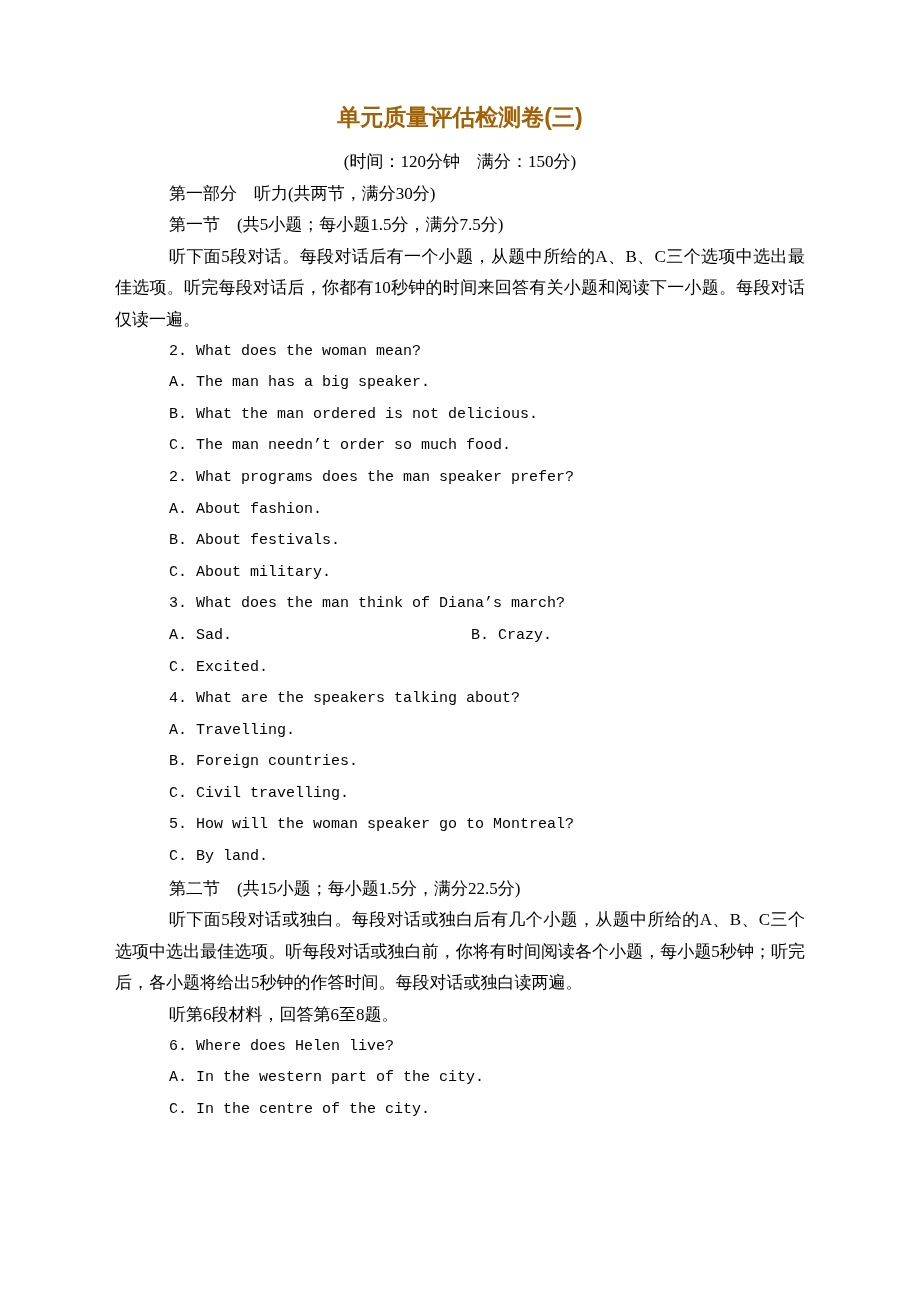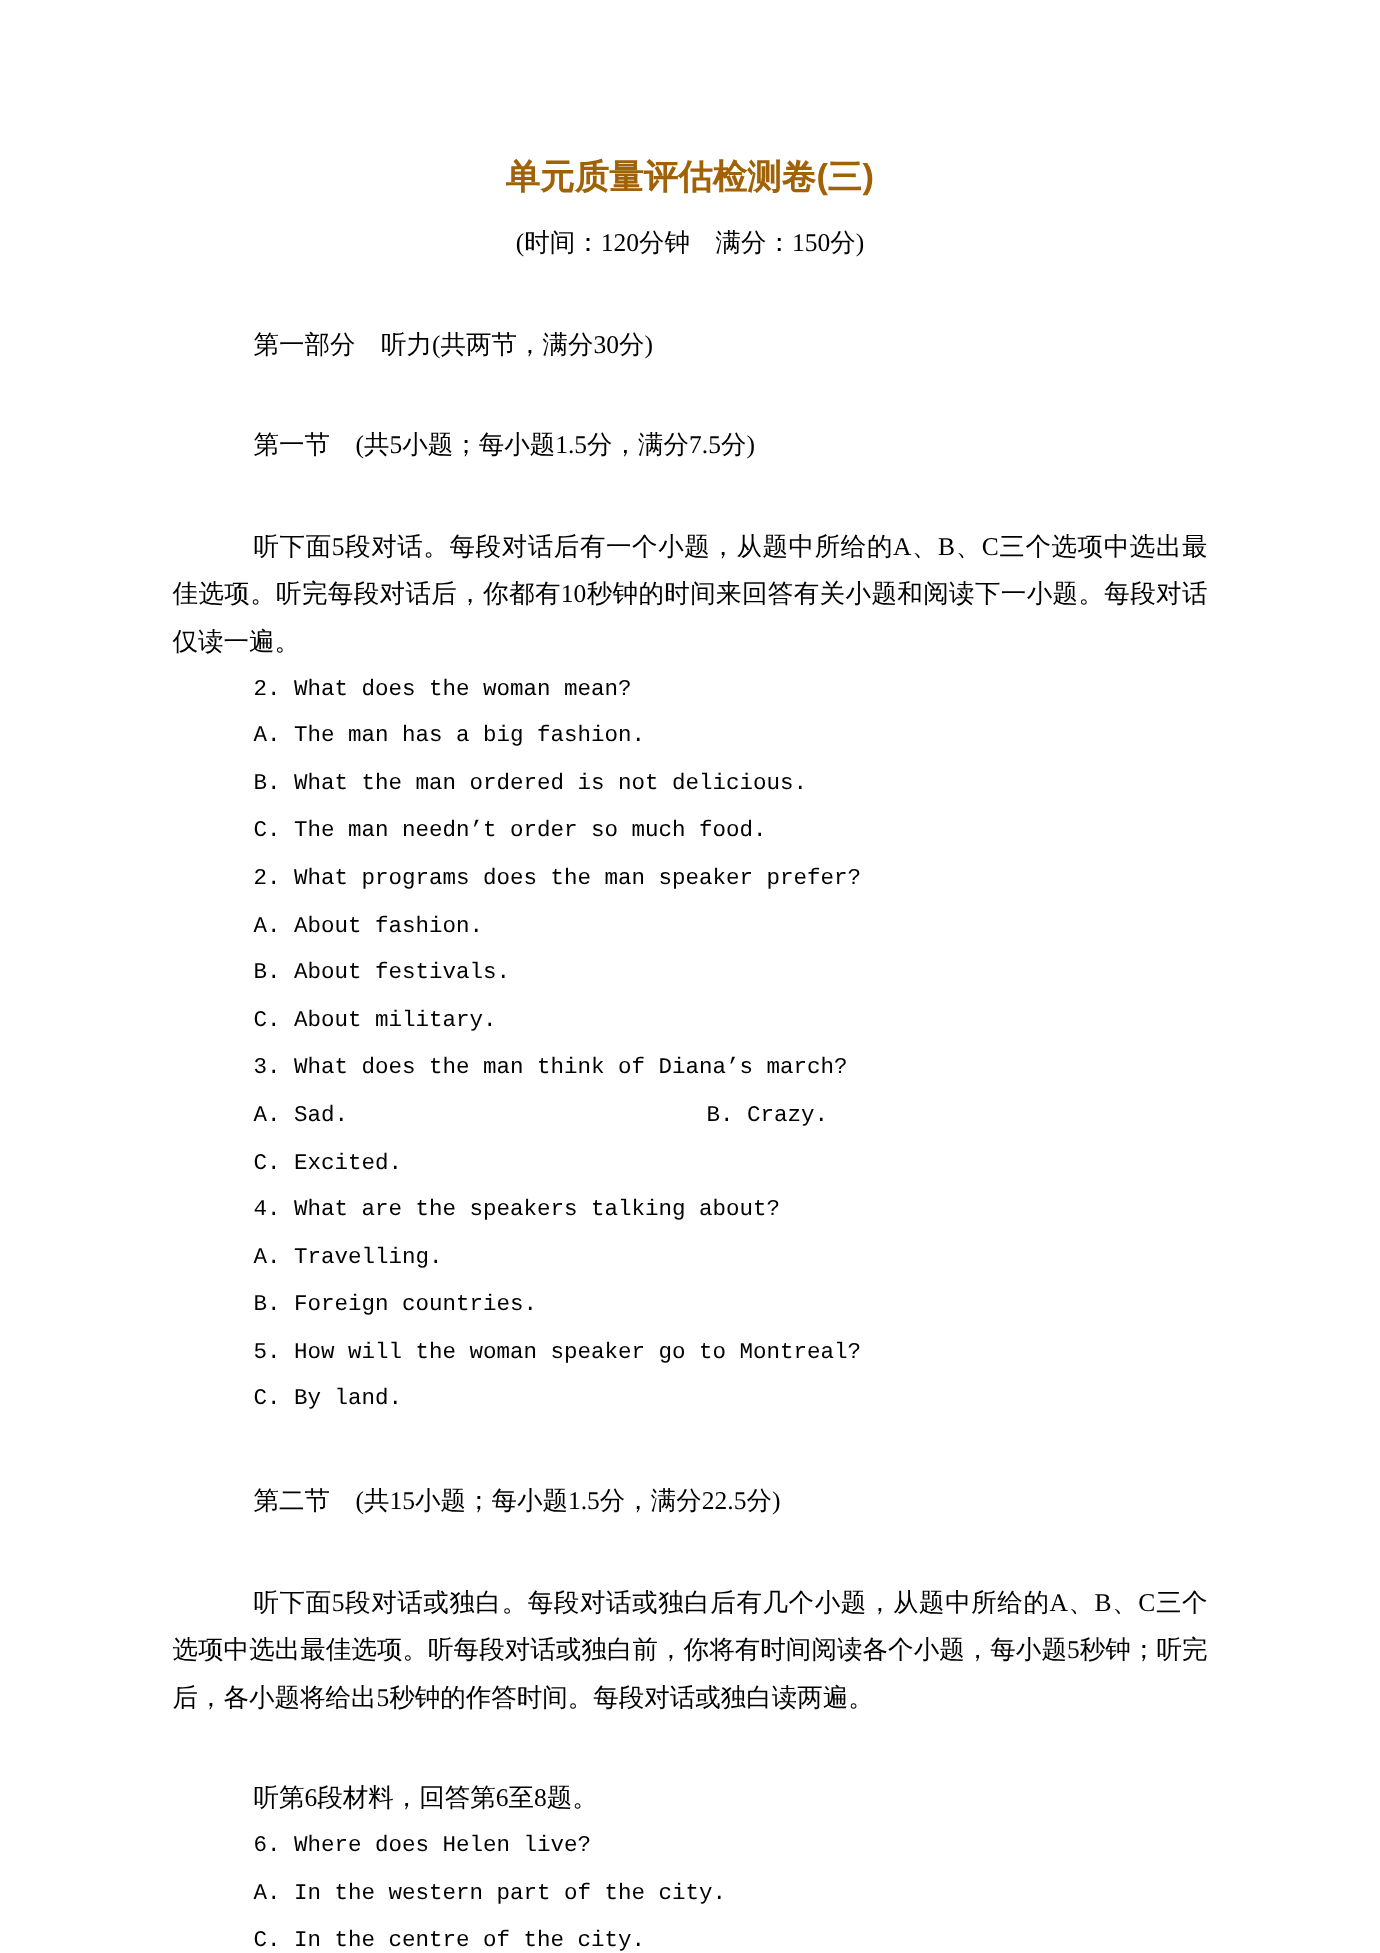--- a/index.html
+++ b/index.html
@@ -35,21 +35,20 @@
   .doc-lines {
     margin-top: 0;
   }
   .line {
     font-size: 17px;
     line-height: 31.6px;
   }
   .cn {
     text-align: justify;
     text-indent: 54px;
-    margin-top: 36px;
   }
   .en, .en2 {
     font-family: "Liberation Mono", "DejaVu Sans Mono", monospace;
     font-size: 15px;
     padding-left: 54px;
     white-space: pre;
   }
   .en2 .col1 {
     display: inline-block;
     width: 302px;
@@ -62,33 +61,34 @@
 <body>
 
 <div class="page">
   <h1 class="title">单元质量评估检测卷(三)</h1>
   <div class="subtitle">(时间：120分钟　满分：150分)</div>
   <div class="doc-lines" id="doc-lines">
       <div class="line cn">第一部分　听力(共两节，满分30分)</div>
       <div class="line cn">第一节　(共5小题；每小题1.5分，满分7.5分)</div>
       <div class="line cn">听下面5段对话。每段对话后有一个小题，从题中所给的A、B、C三个选项中选出最佳选项。听完每段对话后，你都有10秒钟的时间来回答有关小题和阅读下一小题。每段对话仅读一遍。</div>
       <div class="line en">2. What does the woman mean?</div>
-      <div class="line en">A. The man has a big fashion.</div>
+      <div class="line en">A. The man has a big speaker.</div>
       <div class="line en">B. What the man ordered is not delicious.</div>
       <div class="line en">C. The man needn’t order so much food.</div>
       <div class="line en">2. What programs does the man speaker prefer?</div>
       <div class="line en">A. About fashion.</div>
       <div class="line en">B. About festivals.</div>
       <div class="line en">C. About military.</div>
       <div class="line en">3. What does the man think of Diana’s march?</div>
       <div class="line en2"><span class="col1">A. Sad.</span><span class="col2">B. Crazy.</span></div>
       <div class="line en">C. Excited.</div>
       <div class="line en">4. What are the speakers talking about?</div>
       <div class="line en">A. Travelling.</div>
       <div class="line en">B. Foreign countries.</div>
+      <div class="line en">C. Civil travelling.</div>
       <div class="line en">5. How will the woman speaker go to Montreal?</div>
       <div class="line en">C. By land.</div>
       <div class="line cn">第二节　(共15小题；每小题1.5分，满分22.5分)</div>
       <div class="line cn">听下面5段对话或独白。每段对话或独白后有几个小题，从题中所给的A、B、C三个选项中选出最佳选项。听每段对话或独白前，你将有时间阅读各个小题，每小题5秒钟；听完后，各小题将给出5秒钟的作答时间。每段对话或独白读两遍。</div>
       <div class="line cn">听第6段材料，回答第6至8题。</div>
       <div class="line en">6. Where does Helen live?</div>
       <div class="line en">A. In the western part of the city.</div>
       <div class="line en">C. In the centre of the city.</div>
     </div>
 </div>

